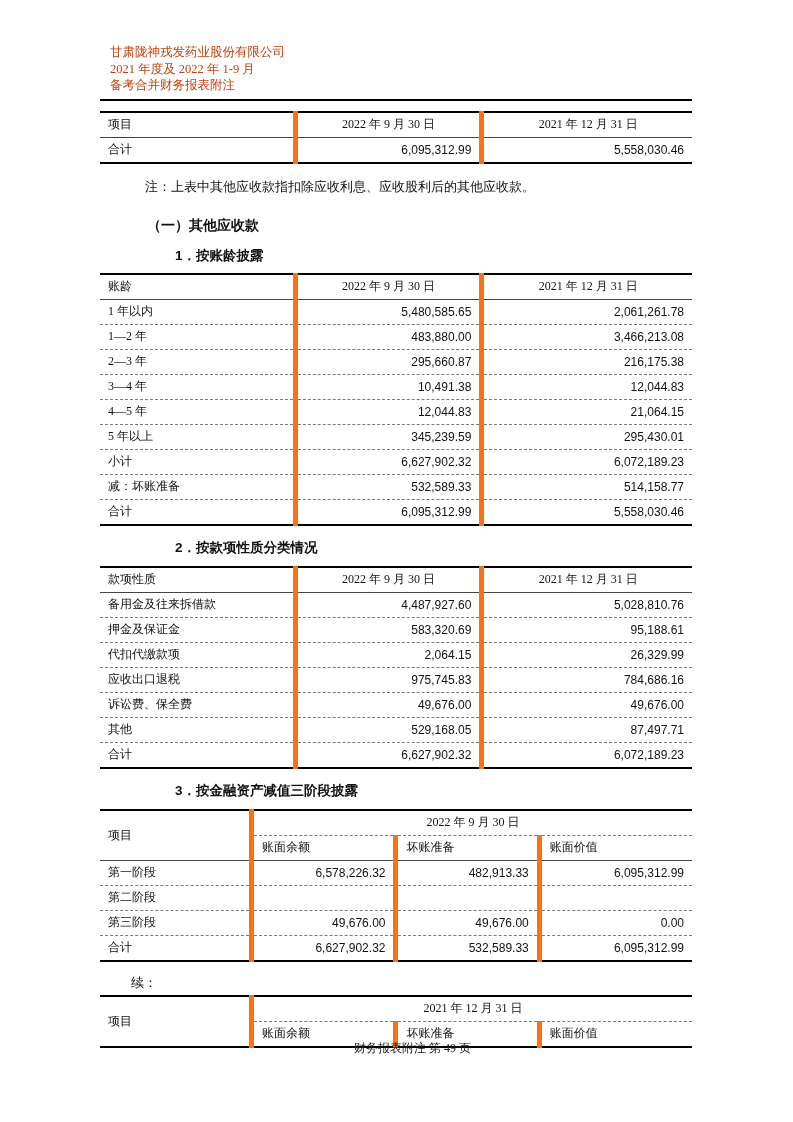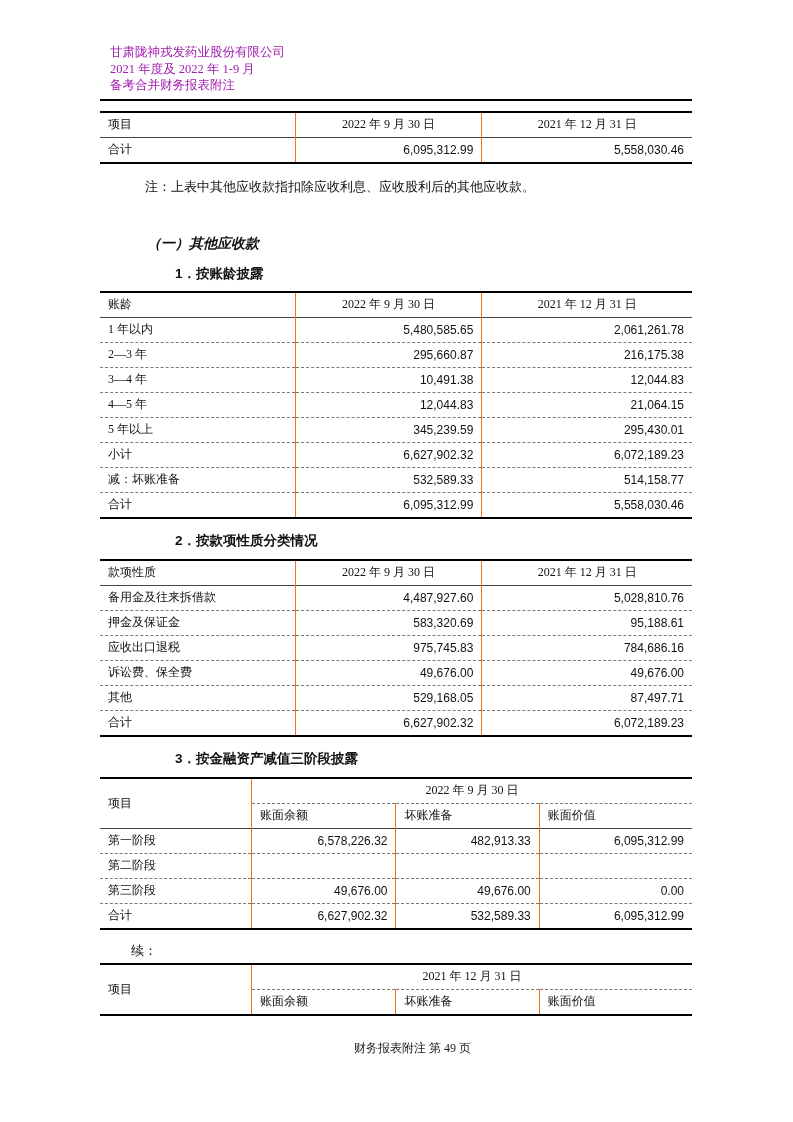--- a/index.html
+++ b/index.html
@@ -15,21 +15,21 @@
   .content {
     position: absolute;
     left: 100px;
     top: 44px;
     width: 592px;
   }
   .doc-header {
     font-size: 12.5px;
     line-height: 16.5px;
     padding-left: 10px;
-    color: #a21caf;
+    color: #c2410c;
   }
   .header-rule {
     margin-top: 5px;
     border-bottom: 2px solid #000;
     height: 0;
   }
   table.fin {
     border-collapse: collapse;
     table-layout: fixed;
     width: 100%;
@@ -44,21 +44,21 @@
     white-space: nowrap;
     overflow: hidden;
     color: #111;
   }
   table.fin tr + tr th, table.fin tr + tr td {
     border-top: 1px dashed #7a7a7a;
   }
   table.fin tr.solid-top th, table.fin tr.solid-top td {
     border-top: 1px solid #444;
   }
-  .vline { border-left: 1px solid #f97316; }
+  .vline { border-left: 5px solid #f97316; }
   .ctr { text-align: left; }
   .lbl { text-align: left; }
   .num {
     text-align: right;
     font-family: "Liberation Sans", sans-serif;
     font-size: 11.5px;
   }
   .datecell {
     text-align: center;
     font-family: "Liberation Serif", serif;
@@ -71,26 +71,25 @@
   .t4col col.c3 { width: 24.2%; }
   .t4col col.c4 { width: 25.8%; }
   .t-summary { margin-top: 10px; }
   .note {
     margin: 14px 0 0 0;
     padding-left: 45px;
     font-size: 13px;
     line-height: 17px;
   }
   h3.sec {
-    margin: 39px 0 0 47px;
+    margin: 21px 0 0 47px;
     font-size: 14px;
     font-family: "Liberation Sans", sans-serif;
     font-weight: bold;
     line-height: 18px;
-    font-style: italic;
   }
   h4.sub {
     margin: 13px 0 0 75px;
     font-size: 13.5px;
     font-family: Liberation Sans, sans-serif;
     font-weight: bold;
     line-height: 18px;
   }
   .t-aging { margin-top: 8px; }
   .t-nature { margin-top: 9px; }
@@ -161,20 +160,25 @@
         <th class="ctr">账龄</th>
         <th class="ctr vline datecell">2022 年 9 月 30 日</th>
         <th class="ctr vline datecell">2021 年 12 月 31 日</th>
       </tr>
       <tr class="solid-top">
         <td class="lbl">1 年以内</td>
         <td class="num vline">5,480,585.65</td>
         <td class="num vline">2,061,261.78</td>
       </tr>
       <tr>
+        <td class="lbl">1—2 年</td>
+        <td class="num vline">483,880.00</td>
+        <td class="num vline">3,466,213.08</td>
+      </tr>
+      <tr>
         <td class="lbl">2—3 年</td>
         <td class="num vline">295,660.87</td>
         <td class="num vline">216,175.38</td>
       </tr>
       <tr>
         <td class="lbl">3—4 年</td>
         <td class="num vline">10,491.38</td>
         <td class="num vline">12,044.83</td>
       </tr>
       <tr>
@@ -221,20 +225,25 @@
       </tr>
       <tr class="solid-top">
         <td class="lbl">备用金及往来拆借款</td>
         <td class="num vline">4,487,927.60</td>
         <td class="num vline">5,028,810.76</td>
       </tr>
       <tr>
         <td class="lbl">押金及保证金</td>
         <td class="num vline">583,320.69</td>
         <td class="num vline">95,188.61</td>
+      </tr>
+      <tr>
+        <td class="lbl">代扣代缴款项</td>
+        <td class="num vline">2,064.15</td>
+        <td class="num vline">26,329.99</td>
       </tr>
       <tr>
         <td class="lbl">应收出口退税</td>
         <td class="num vline">975,745.83</td>
         <td class="num vline">784,686.16</td>
       </tr>
       <tr>
         <td class="lbl">诉讼费、保全费</td>
         <td class="num vline">49,676.00</td>
         <td class="num vline">49,676.00</td>

